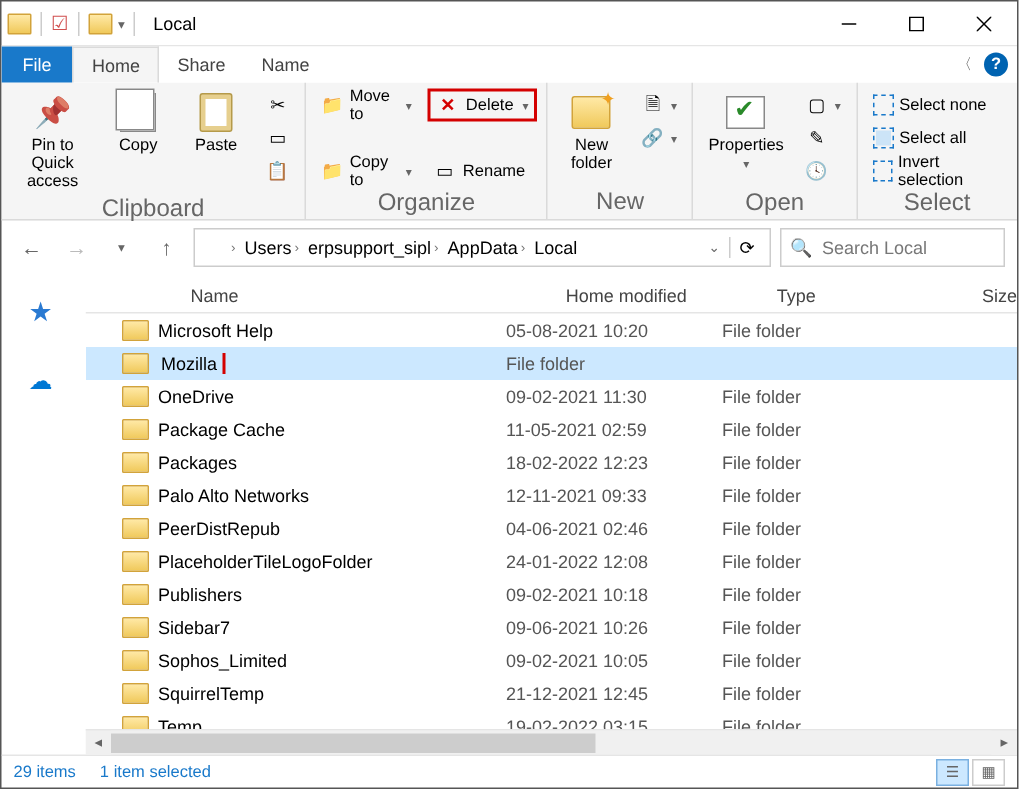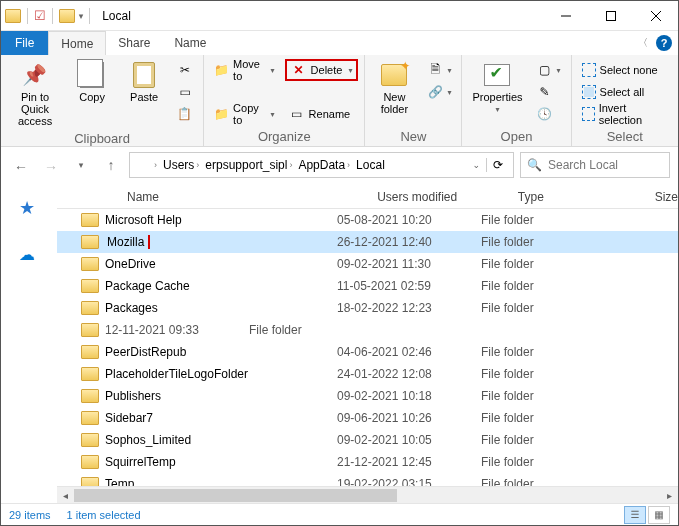--- a/index.html
+++ b/index.html
@@ -19,21 +19,21 @@
 .filetab { background: #1979ca; color: #fff; padding: 4px 14px; font-size: 12px; display: flex; align-items: center; }
 .tab { padding: 4px 12px; font-size: 12px; color: #444; display: flex; align-items: center; }
 .tab.active { background: #f5f5f5; border: 1px solid #dadada; border-bottom: none; text-align: right; }
 .tabstrip .help { margin-left: auto; display: flex; align-items: center; gap: 8px; padding-right: 6px; }
 .chev { font-size: 10px; color: #555; }
 .helpicon { width: 16px; height: 16px; border-radius: 50%; background: #0063b1; color: #fff; display: flex; align-items: center; justify-content: center; font-size: 11px; font-weight: bold; }
 
 
 .ribbon { height: 92px; background: #f5f5f5; border-bottom: 1px solid #dadada; display: flex; }
 .group { border-right: 1px solid #dadada; display: flex; flex-direction: column; align-items: center; justify-content: space-between; padding: 4px 6px 2px; }
-.group-label { font-size: 13px; color: #666; margin-top: 2px; }
+.group-label { font-size: 16px; color: #666; margin-top: 2px; }
 .group-body { display: flex; align-items: flex-start; gap: 6px; flex: 1; }
 .bigbtn { display: flex; flex-direction: column; align-items: center; justify-content: center; gap: 2px; padding: 2px 4px; font-size: 11px; text-align: center; min-width: 46px; }
 .bigbtn .ic { width: 28px; height: 28px; display: flex; align-items: center; justify-content: center; }
 .smallstack { display: flex; flex-direction: column; gap: 0; }
 .smallbtn { display: flex; align-items: center; gap: 4px; font-size: 11px; padding: 2px 4px; height: 22px; }
 .smallbtn .ic { width: 16px; height: 16px; display: flex; align-items: center; justify-content: center; font-size: 12px; }
 .redbox { border: 2px solid #d40000; }
 
 
 .pin-ic::before { content: "📌"; font-size: 20px; filter: grayscale(30%); }
@@ -312,35 +312,34 @@
         <span class="star">★</span>
       </div>
     <div style="height:20px;"></div>
     <div class="navitem">
         <span class="cloud">☁</span>
       </div>
   </div>
   <div class="listwrap">
     <div class="colhead">
       <div class="c-name">Name</div>
-      <div class="c-date">Users modified</div>
+      <div class="c-date">Home modified</div>
       <div class="c-type">Type</div>
       <div class="c-size">Size</div>
     </div>
     <div class="rows" id="rows">
         <div class="row">
           <span class="fic"></span>
           <span class="c-name">Microsoft Help</span>
           <span class="c-date">05-08-2021 10:20</span>
           <span class="c-type">File folder</span>
         </div>
         <div class="row selected">
           <span class="fic"></span>
           <span class="c-name"><span class="nm-hl">Mozilla</span></span>
-          <span class="c-date">26-12-2021 12:40</span>
           <span class="c-type">File folder</span>
         </div>
         <div class="row">
           <span class="fic"></span>
           <span class="c-name">OneDrive</span>
           <span class="c-date">09-02-2021 11:30</span>
           <span class="c-type">File folder</span>
         </div>
         <div class="row">
           <span class="fic"></span>
@@ -349,20 +348,21 @@
           <span class="c-type">File folder</span>
         </div>
         <div class="row">
           <span class="fic"></span>
           <span class="c-name">Packages</span>
           <span class="c-date">18-02-2022 12:23</span>
           <span class="c-type">File folder</span>
         </div>
         <div class="row">
           <span class="fic"></span>
+          <span class="c-name">Palo Alto Networks</span>
           <span class="c-date">12-11-2021 09:33</span>
           <span class="c-type">File folder</span>
         </div>
         <div class="row">
           <span class="fic"></span>
           <span class="c-name">PeerDistRepub</span>
           <span class="c-date">04-06-2021 02:46</span>
           <span class="c-type">File folder</span>
         </div>
         <div class="row">

